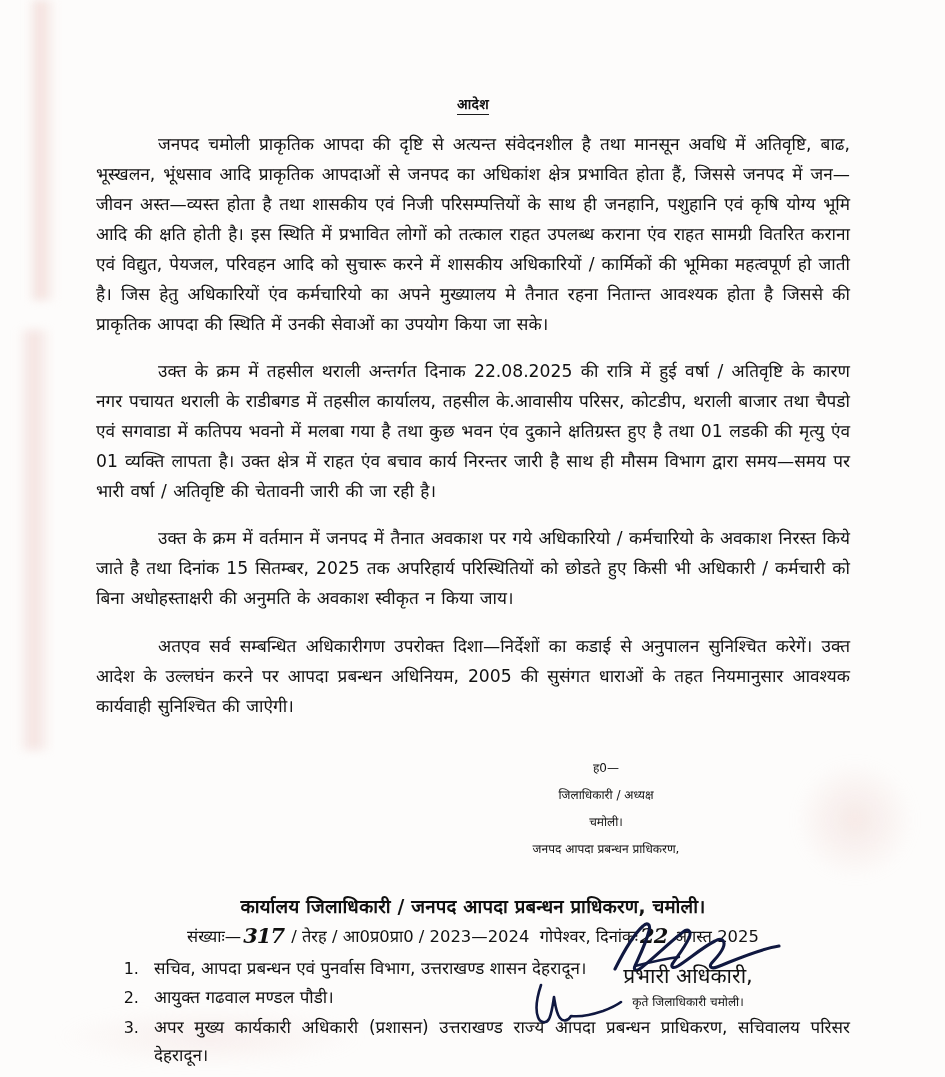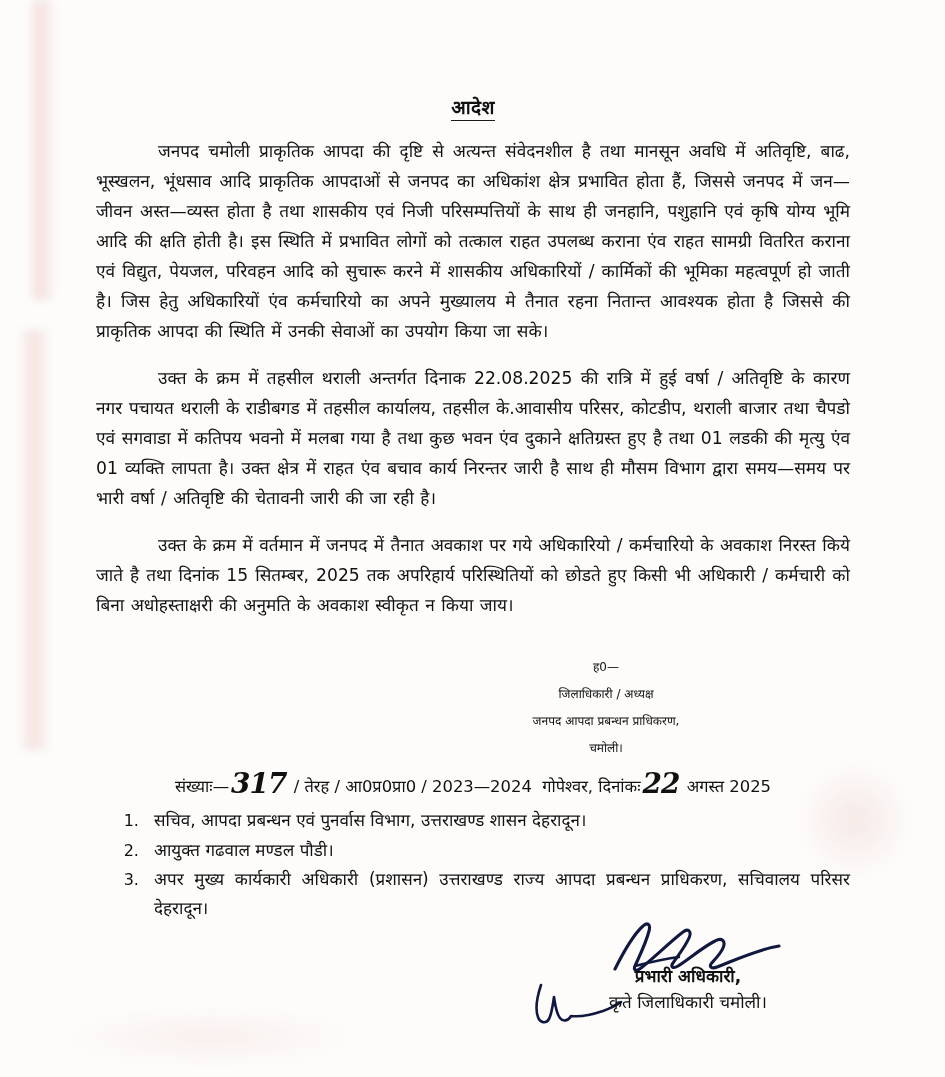--- a/index.html
+++ b/index.html
@@ -65,21 +65,21 @@
 
   .content {
     position: relative;
     z-index: 2;
     padding: 0 95px 0 96px;
   }
 
   .doc-title {
     margin-top: 94px;
     text-align: center;
-    font-size: 19px;
+    font-size: 14px;
     font-weight: 600;
     letter-spacing: 0.3px;
   }
   .doc-title span {
     border-bottom: 1.4px solid #1a1a1a;
     padding-bottom: 2px;
   }
 
   .para {
     text-align: justify;
@@ -113,21 +113,21 @@
   }
   .ref-line {
     margin-top: 5px;
     text-align: center;
     font-size: 16.4px;
     white-space: nowrap;
   }
   .hand {
     font-family: "DejaVu Serif", serif;
     font-weight: 700;
-    font-size: 28px;
+    font-size: 21px;
     font-style: italic;
     letter-spacing: -1px;
     vertical-align: -1px;
     padding: 0 2px;
   }
   .copy-line {
     margin-top: 4px;
     font-size: 17px;
     text-align: left;
     padding-left: 2px;
@@ -153,28 +153,27 @@
     position: absolute;
     right: 92px;
     bottom: 62px;
     width: 330px;
     text-align: center;
     z-index: 3;
   }
   .sig-svg { display: block; margin: 0 auto -14px auto; }
   .sig-svg2 { position: absolute; left: 6px; bottom: -14px; }
   .bottom-sign .line1 {
-    font-size: 17px;
+    font-size: 21px;
     line-height: 26px;
     position: relative;
     z-index: 4;
-    font-weight: bold;
   }
   .bottom-sign .line2 {
-    font-size: 17px;
+    font-size: 12px;
     line-height: 26px;
     position: relative;
     z-index: 4;
   }
 </style>
 </head>
 <body>
 
 <div class="page">
 
@@ -185,28 +184,30 @@
 
   <div class="content">
 
     <div class="doc-title">
       <span>आदेश</span>
     </div>
 
     <p class="para">जनपद चमोली प्राकृतिक आपदा की दृष्टि से अत्यन्त संवेदनशील है तथा मानसून अवधि में अतिवृष्टि, बाढ, भूस्खलन, भूंधसाव आदि प्राकृतिक आपदाओं से जनपद का अधिकांश क्षेत्र प्रभावित होता हैं, जिससे जनपद में जन—जीवन अस्त—व्यस्त होता है तथा शासकीय एवं निजी परिसम्पत्तियों के साथ ही जनहानि, पशुहानि एवं कृषि योग्य भूमि आदि की क्षति होती है। इस स्थिति में प्रभावित लोगों को तत्काल राहत उपलब्ध कराना एंव राहत सामग्री वितरित कराना एवं विद्युत, पेयजल, परिवहन आदि को सुचारू करने में शासकीय अधिकारियों / कार्मिकों की भूमिका महत्वपूर्ण हो जाती है। जिस हेतु अधिकारियों एंव कर्मचारियो का अपने मुख्यालय मे तैनात रहना नितान्त आवश्यक होता है जिससे की प्राकृतिक आपदा की स्थिति में उनकी सेवाओं का उपयोग किया जा सके।</p>
     <p class="para">उक्त के क्रम में तहसील थराली अन्तर्गत दिनाक 22.08.2025 की रात्रि में हुई वर्षा / अतिवृष्टि के कारण नगर पचायत थराली के राडीबगड में तहसील कार्यालय, तहसील के.आवासीय परिसर, कोटडीप, थराली बाजार तथा चैपडो एवं सगवाडा में कतिपय भवनो में मलबा गया है तथा कुछ भवन एंव दुकाने क्षतिग्रस्त हुए है तथा 01 लडकी की मृत्यु एंव 01 व्यक्ति लापता है। उक्त क्षेत्र में राहत एंव बचाव कार्य निरन्तर जारी है साथ ही मौसम विभाग द्वारा समय—समय पर भारी वर्षा / अतिवृष्टि की चेतावनी जारी की जा रही है।</p>
     <p class="para tight">उक्त के क्रम में वर्तमान में जनपद में तैनात अवकाश पर गये अधिकारियो / कर्मचारियो के अवकाश निरस्त किये जाते है तथा दिनांक 15 सितम्बर, 2025 तक अपरिहार्य परिस्थितियों को छोडते हुए किसी भी अधिकारी / कर्मचारी को बिना अधोहस्ताक्षरी की अनुमति के अवकाश स्वीकृत न किया जाय।</p>
+    <p class="para tight">अतएव सर्व सम्बन्धित अधिकारीगण उपरोक्त दिशा—निर्देशों का कडाई से अनुपालन सुनिश्चित करेगें। उक्त आदेश के उल्लघंन करने पर आपदा प्रबन्धन अधिनियम, 2005 की सुसंगत धाराओं के तहत नियमानुसार आवश्यक कार्यवाही सुनिश्चित की जाऐगी।</p>
 
     <div class="sign-block">
       <div>ह0—</div>
       <div>जिलाधिकारी / अध्यक्ष</div>
+      <div>चमोली।</div>
       <div>जनपद आपदा प्रबन्धन प्राधिकरण,</div>
-      <div>चमोली।</div>
     </div>
 
+    <div class="office-head">कार्यालय जिलाधिकारी / जनपद आपदा प्रबन्धन प्राधिकरण, चमोली।</div>
 
     <div class="ref-line">
       <span>संख्याः—</span><span class="hand">317</span>
       <span>/ तेरह / आ0प्र0प्रा0 / 2023—2024</span>
       &nbsp;<span>गोपेश्वर,</span>
       <span>दिनांकः</span><span class="hand">22</span>
       <span>अगस्त 2025</span>
     </div>
 
 

